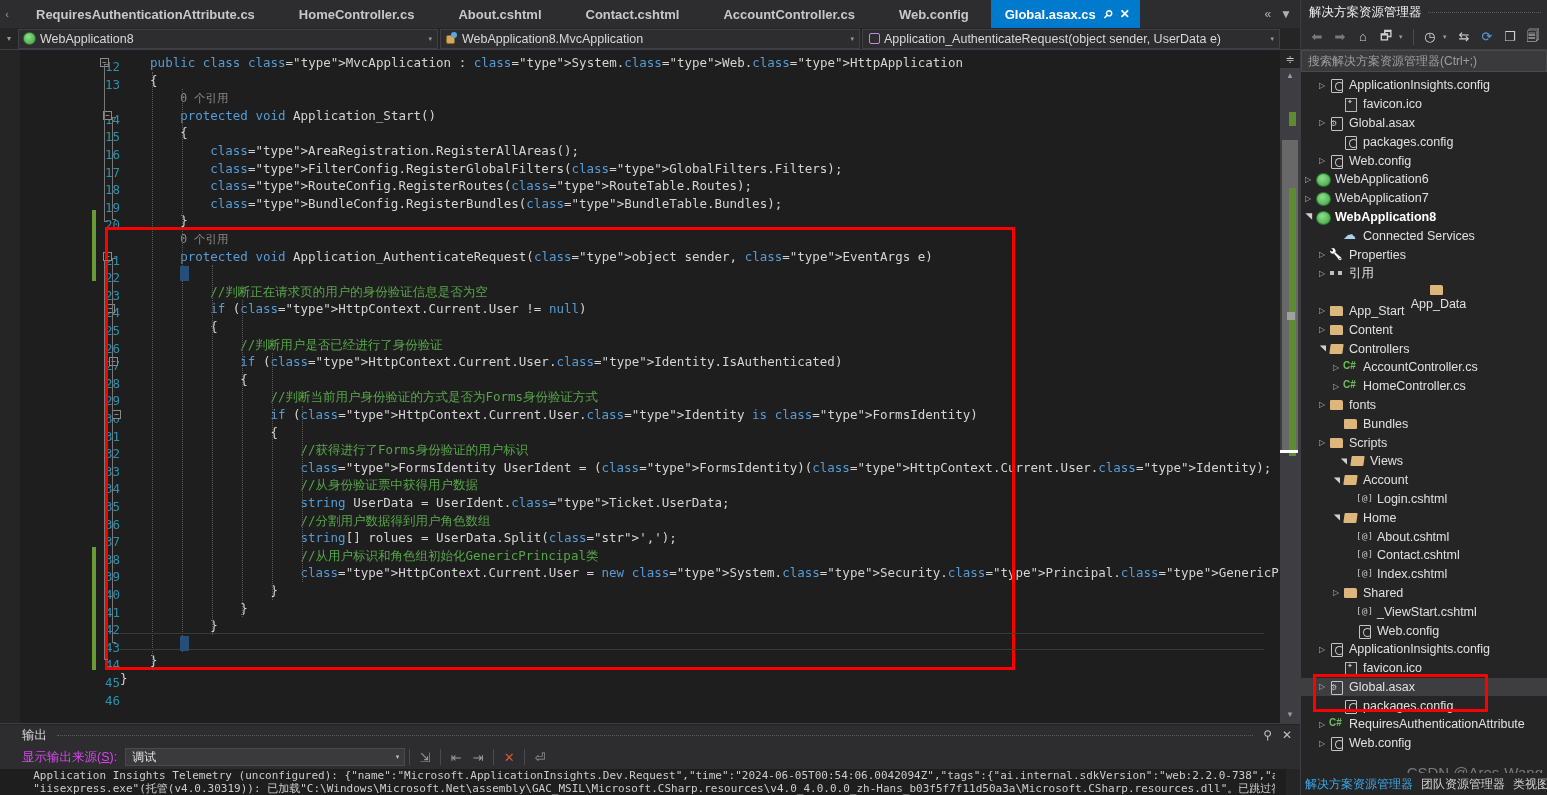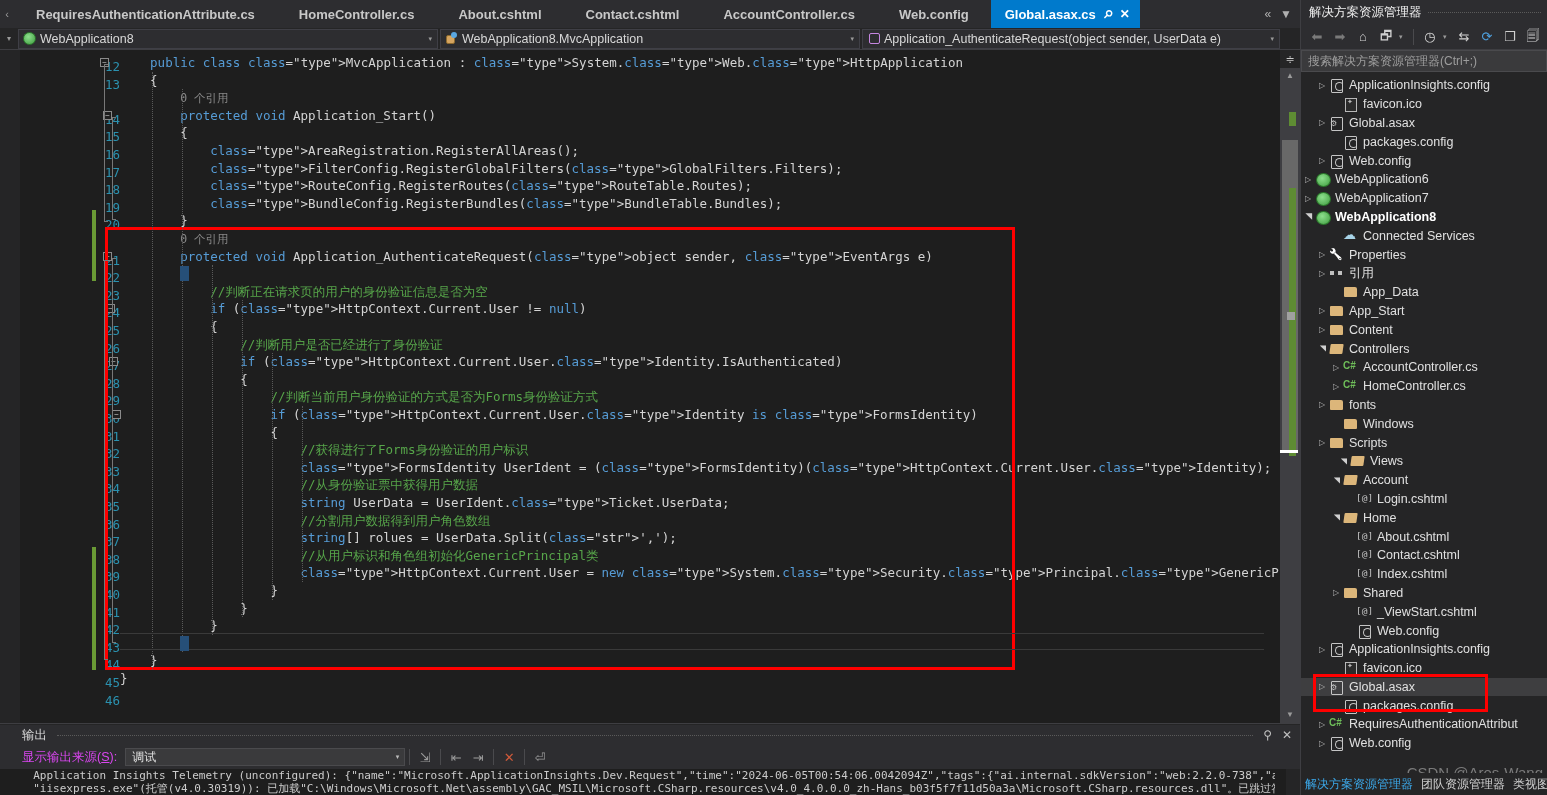--- a/index.html
+++ b/index.html
@@ -454,21 +454,21 @@
       <div class="tn" style="padding-left: 14px;">
         <span class="tw">▷</span>
         <span class="ticon ic-wrench"></span>
         <span>Properties</span>
       </div>
       <div class="tn" style="padding-left: 14px;">
         <span class="tw">▷</span>
         <span class="ticon ic-ref"></span>
         <span>引用</span>
       </div>
-      <div class="tn" style="padding-left: 28px;">
+      <div class="tn" style="padding-left: 28px; flex-direction: column;">
         <span class="tw"></span>
         <span class="ticon ic-folder"></span>
         <span>App_Data</span>
       </div>
       <div class="tn" style="padding-left: 14px;">
         <span class="tw">▷</span>
         <span class="ticon ic-folder"></span>
         <span>App_Start</span>
       </div>
       <div class="tn" style="padding-left: 14px;">
@@ -492,21 +492,21 @@
         <span>HomeController.cs</span>
       </div>
       <div class="tn" style="padding-left: 14px;">
         <span class="tw">▷</span>
         <span class="ticon ic-folder"></span>
         <span>fonts</span>
       </div>
       <div class="tn" style="padding-left: 28px;">
         <span class="tw"></span>
         <span class="ticon ic-folder"></span>
-        <span>Windows</span>
+        <span>Bundles</span>
       </div>
       <div class="tn" style="padding-left: 14px;">
         <span class="tw">▷</span>
         <span class="ticon ic-folder"></span>
         <span>Scripts</span>
       </div>
       <div class="tn" style="padding-left: 14px; margin-left: 21px;">
         <span class="tw open" style="transform: rotate(-90deg);">◢</span>
         <span class="ticon ic-folder-open"></span>
         <span>Views</span>
@@ -572,21 +572,21 @@
         <span>Global.asax</span>
       </div>
       <div class="tn" style="padding-left: 28px;">
         <span class="tw"></span>
         <span class="ticon ic-config"></span>
         <span>packages.config</span>
       </div>
       <div class="tn" style="padding-left: 14px;">
         <span class="tw">▷</span>
         <span class="ticon ic-cs"></span>
-        <span>RequiresAuthenticationAttribut</span>
+        <span>RequiresAuthenticationAttribute</span>
       </div>
       <div class="tn" style="padding-left: 14px;">
         <span class="tw">▷</span>
         <span class="ticon ic-config"></span>
         <span>Web.config</span>
       </div>
     </div>
   <div id="se-redbox" style="left: 12px; top: 673.6px; width: 175px; height: 38px;"></div>
   <div id="watermark">CSDN @Ares-Wang</div>
   <div id="se-footer">

